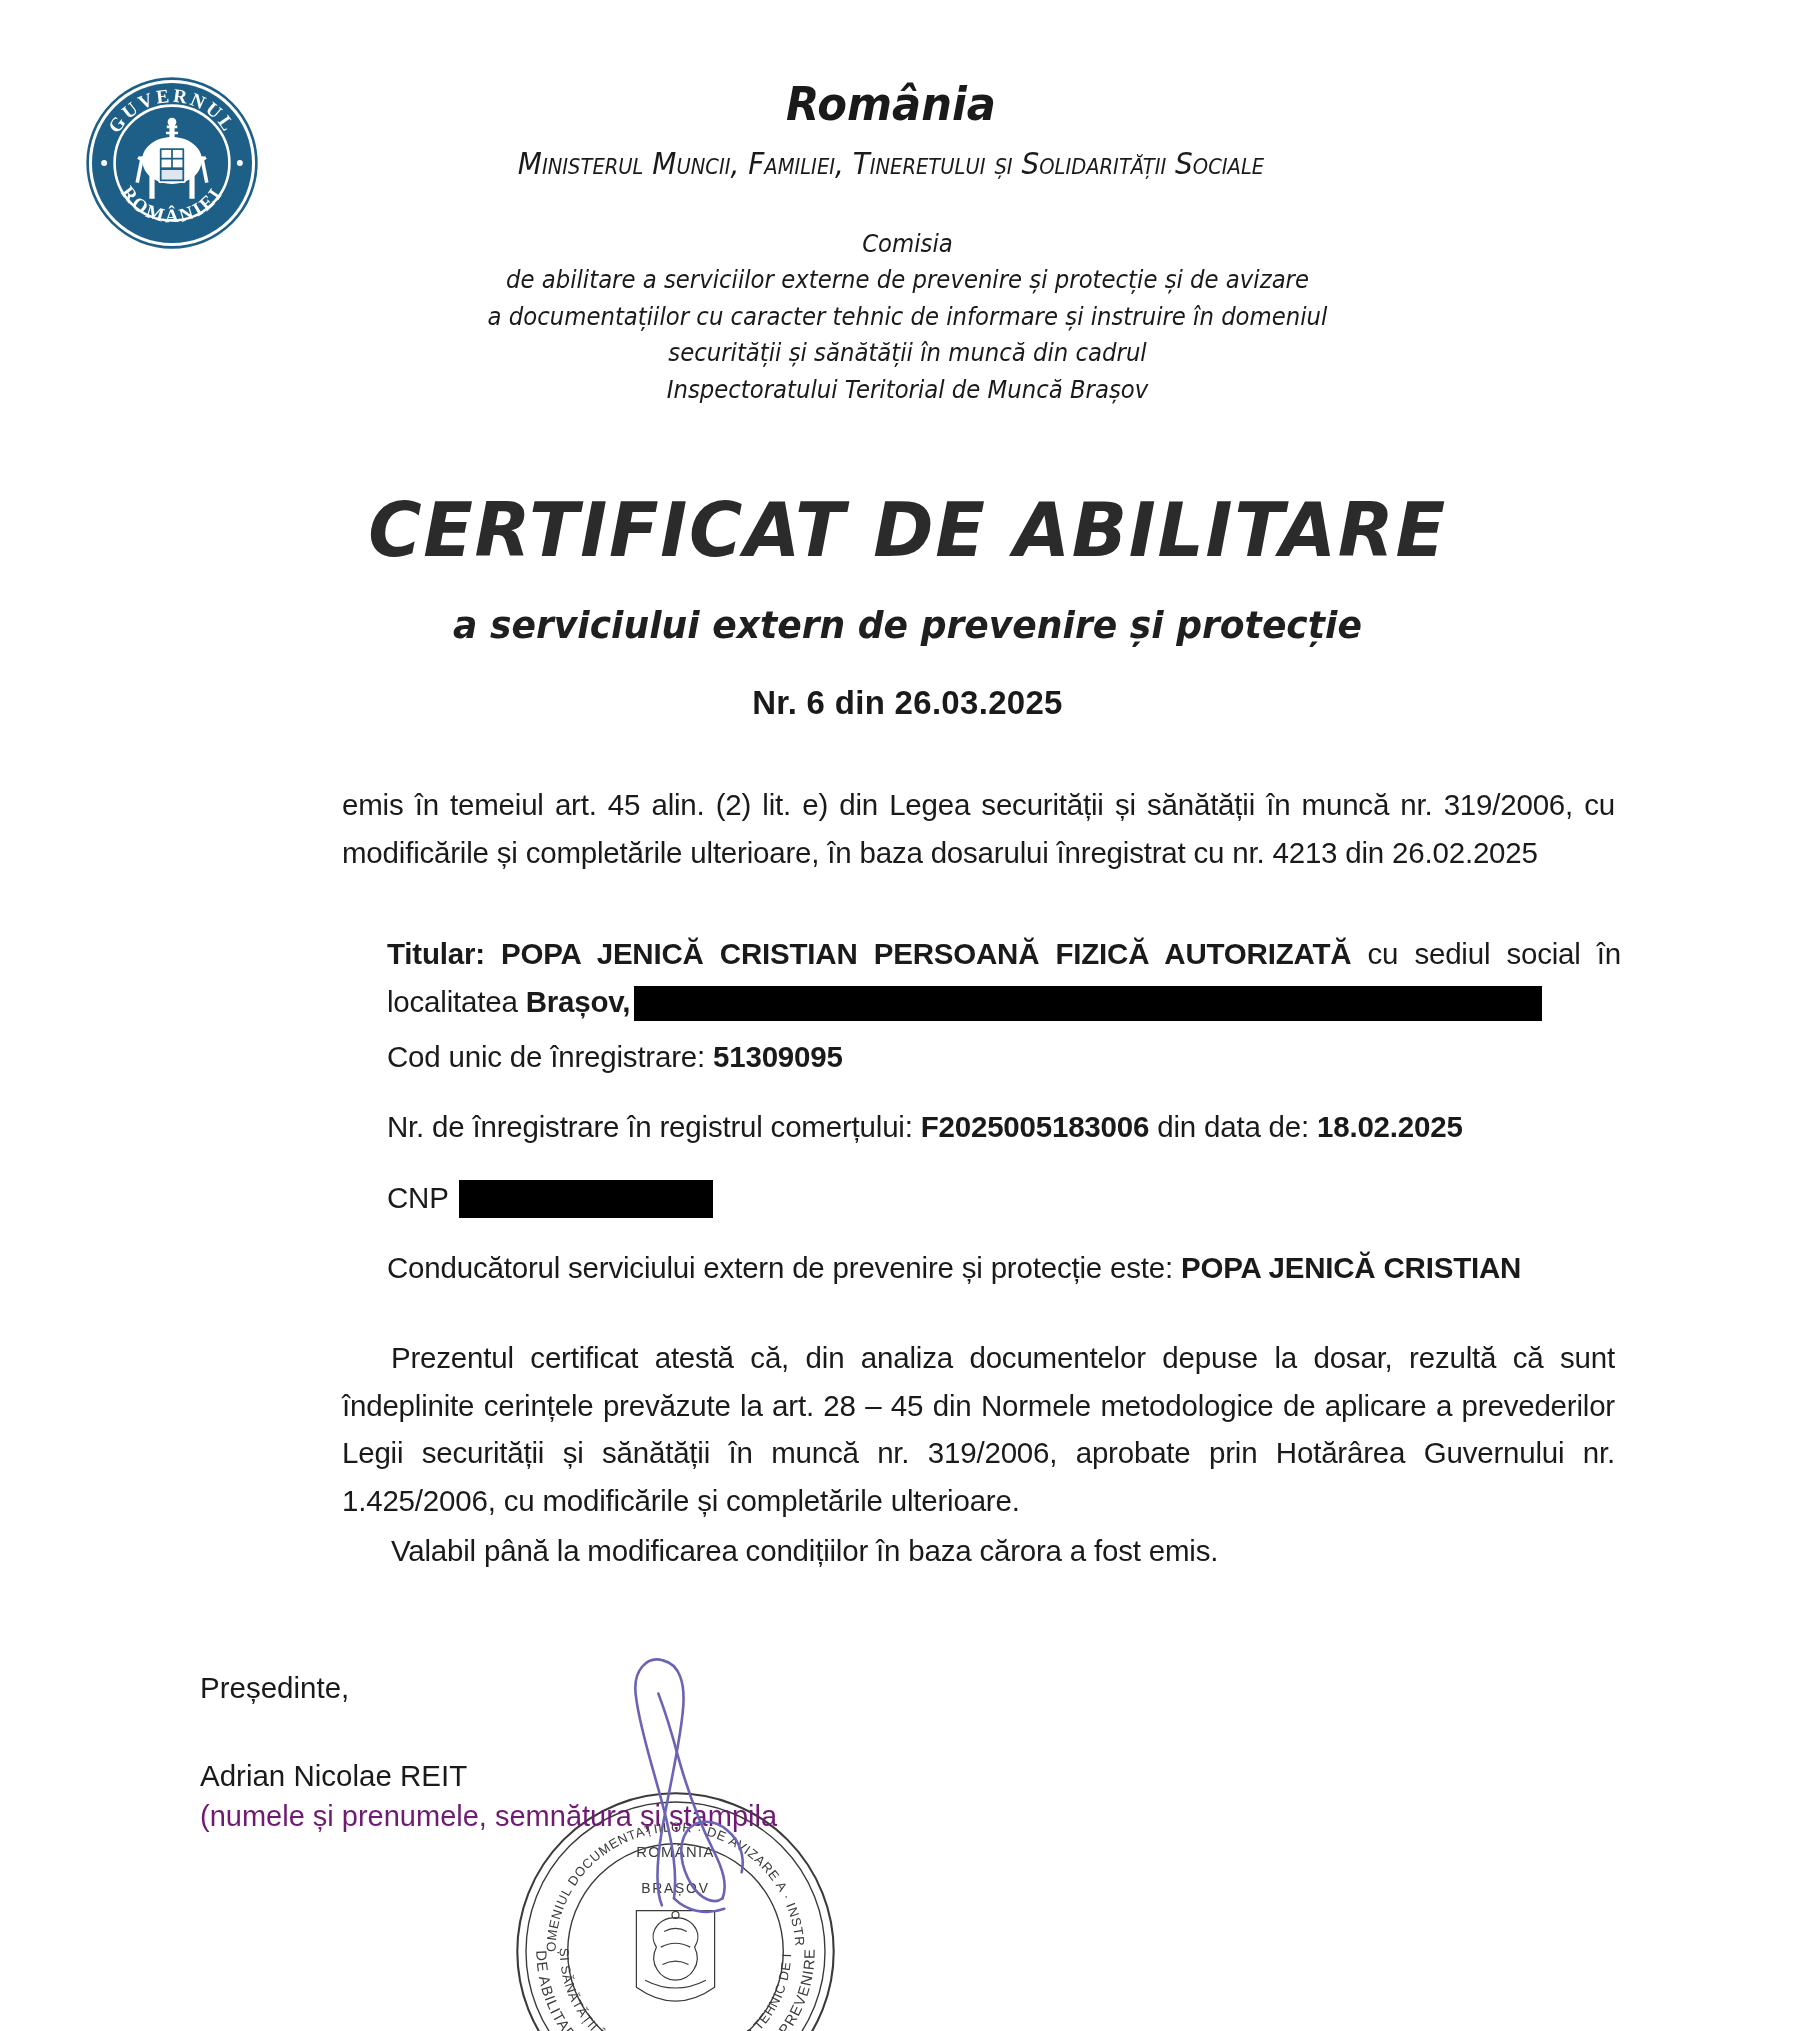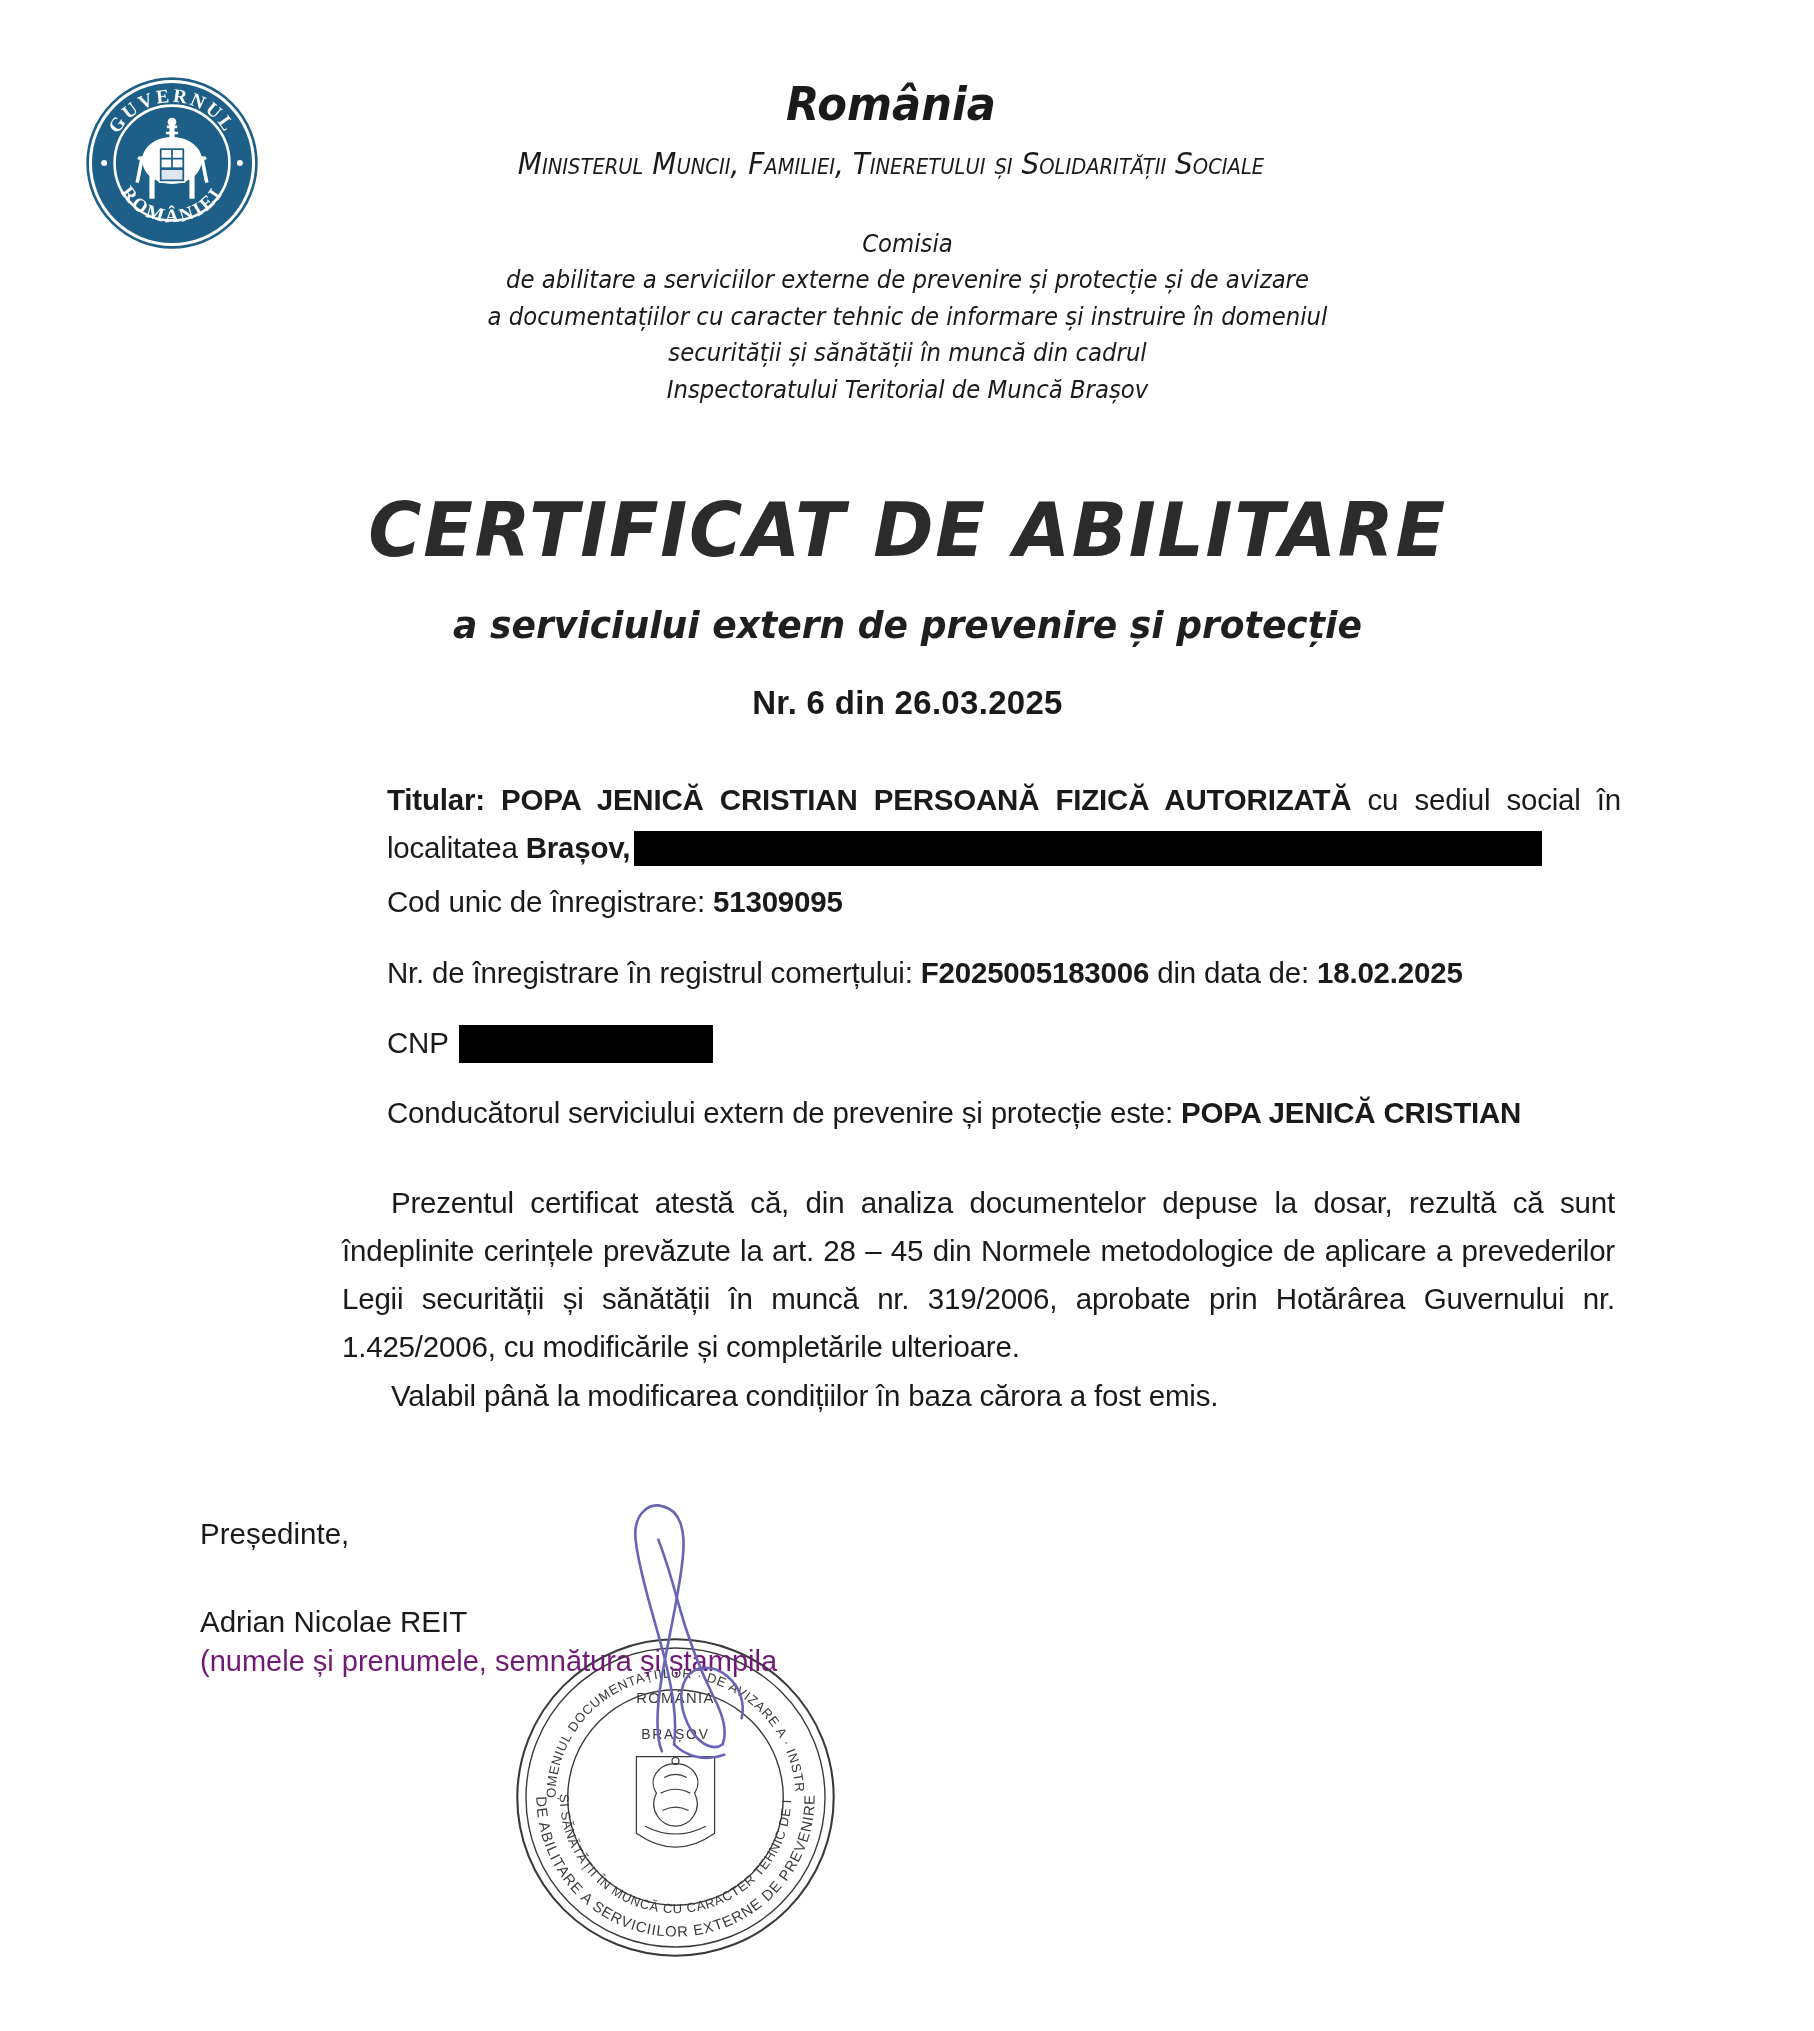--- a/index.html
+++ b/index.html
@@ -283,20 +283,21 @@
 </div>
 
 <div class="title-block">
   <div class="main-title">CERTIFICAT DE ABILITARE</div>
   <div class="sub-title">a serviciului extern de prevenire și protecție</div>
   <div class="cert-number">Nr. 6 din 26.03.2025</div>
 </div>
 
 <div class="doc-body">
 
+  <div class="para legal-basis">emis în temeiul art. 45 alin. (2) lit. e) din Legea securității și sănătății în muncă nr. 319/2006, cu modificările și completările ulterioare, în baza dosarului înregistrat cu nr. 4213 din 26.02.2025</div>
 
   <div class="details-block">
 
     <div class="detail-line titular-line">
       <b>Titular:</b>
       <b>POPA JENICĂ CRISTIAN PERSOANĂ FIZICĂ AUTORIZATĂ</b>
       <span>cu sediul social în localitatea</span>
       <b>Brașov,</b><span class="redaction addr"></span>
     </div>
 

